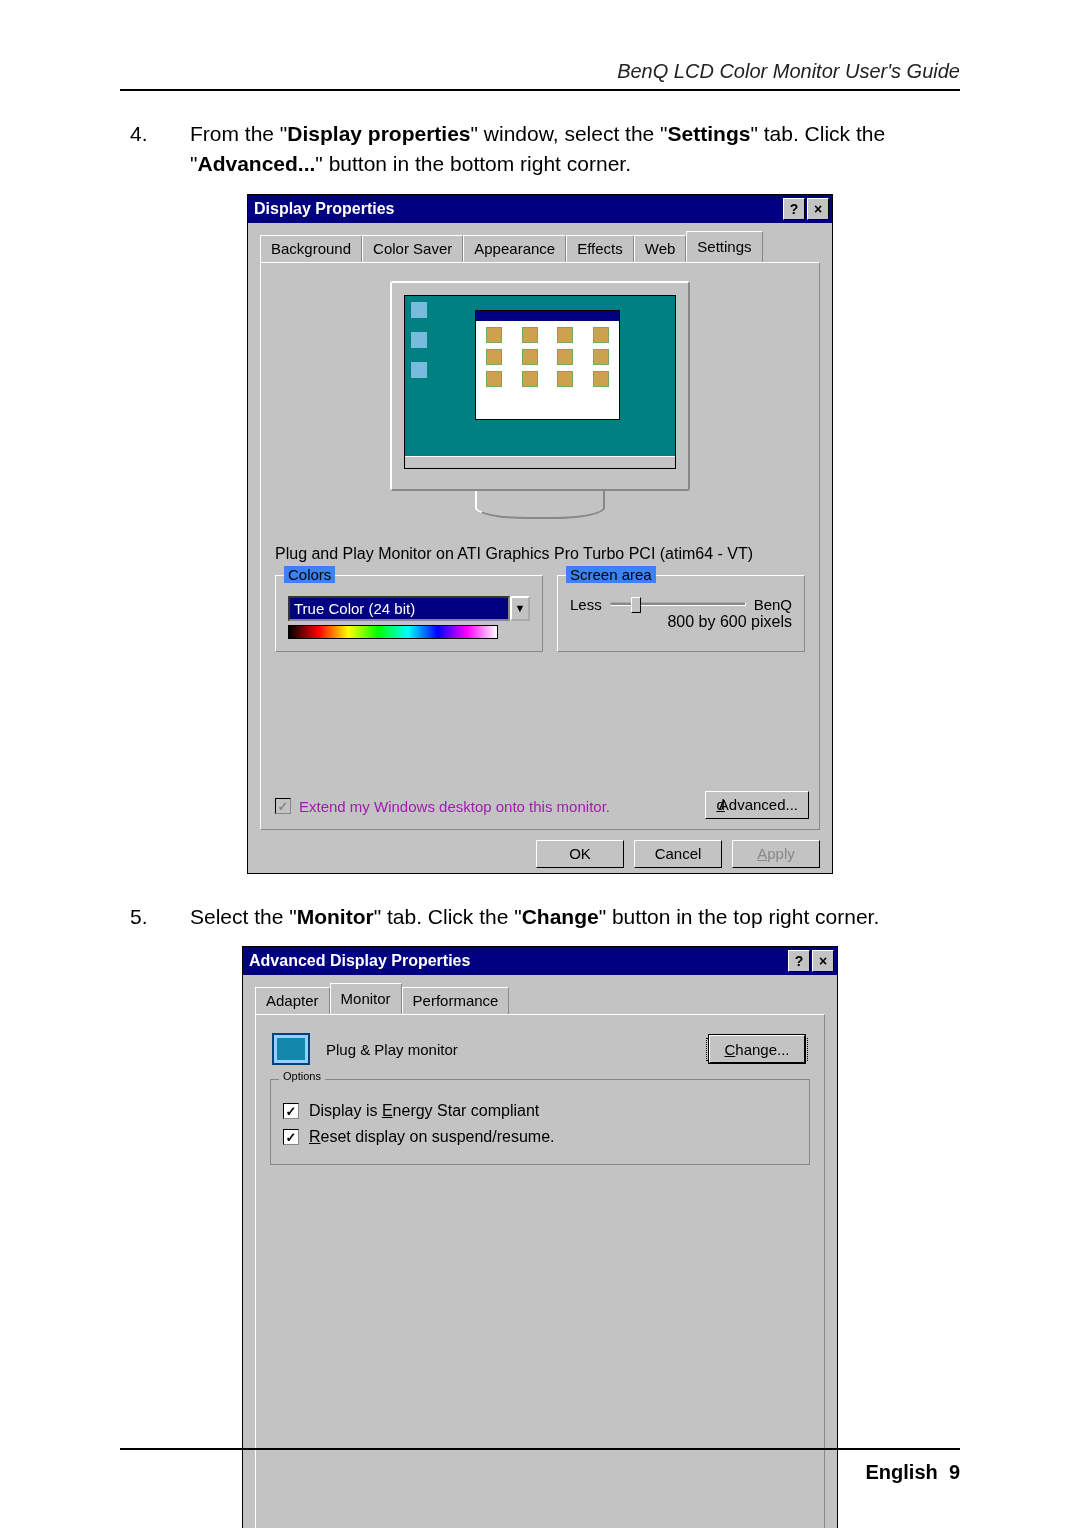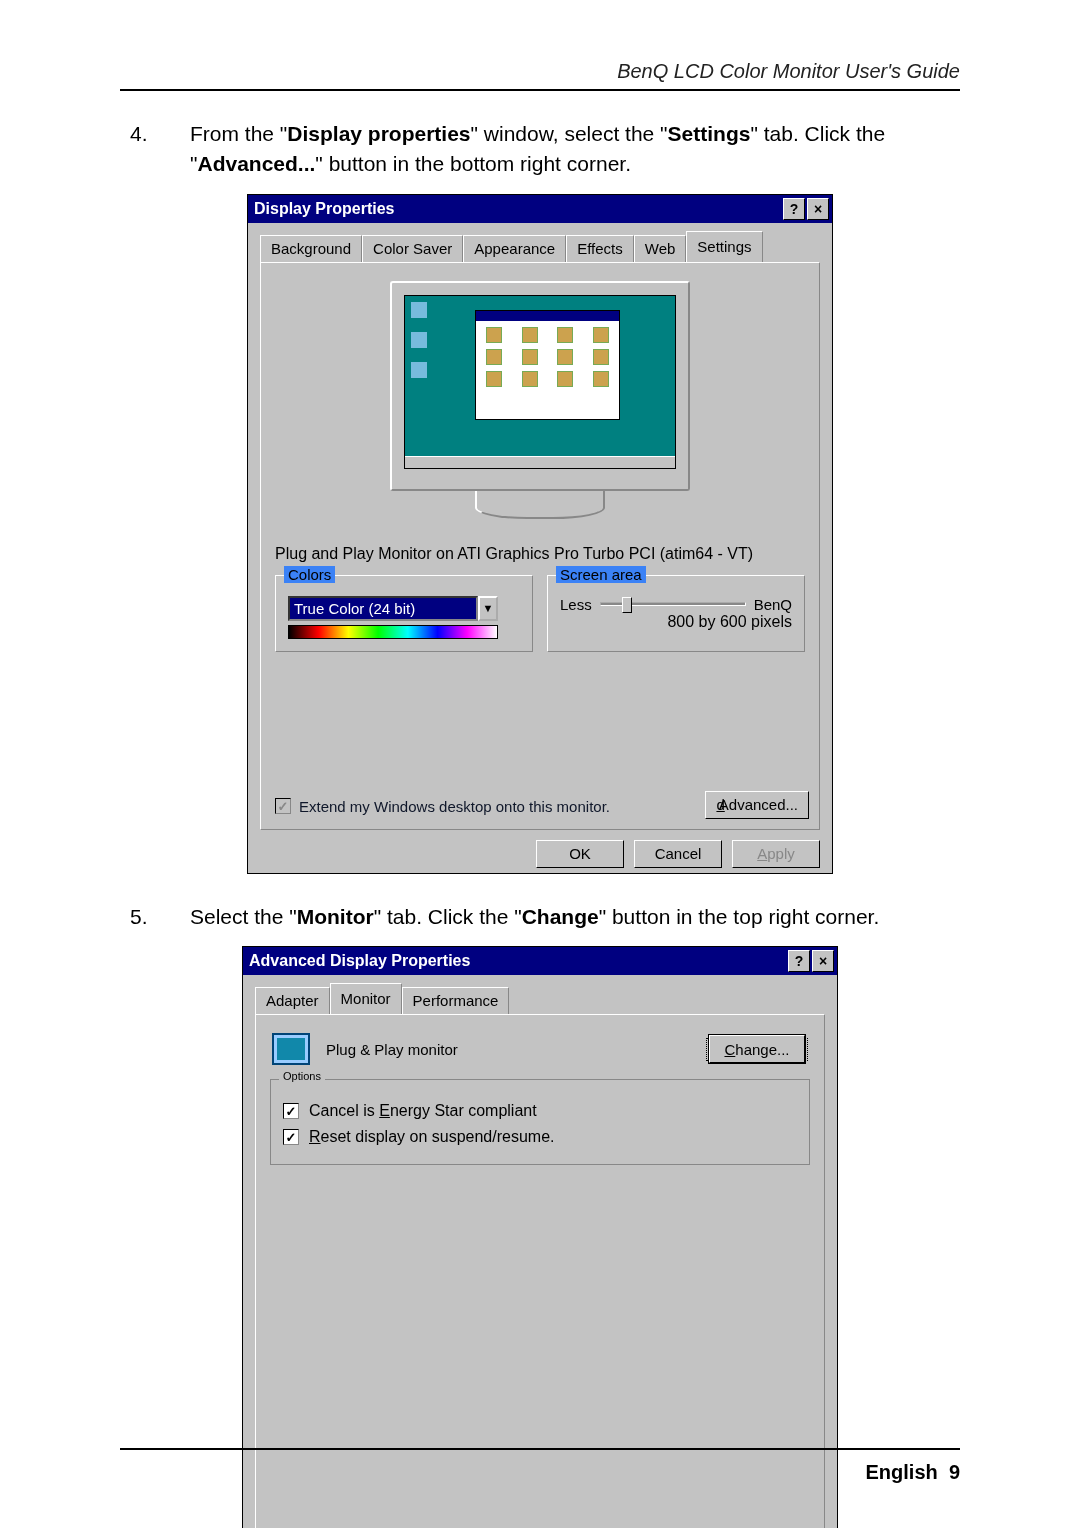--- a/index.html
+++ b/index.html
@@ -50,32 +50,32 @@
   .desktaskbar{position:absolute;left:0;right:0;bottom:0;height:12px;background:#c3c3c3;border-top:1px solid #fff;display:flex;align-items:center;gap:2px;font-size:7px;padding:0 2px;overflow:hidden;color:#444}
   .monstand{position:absolute;left:120px;top:210px;width:130px;height:28px;border:2px solid #888;border-top:none;border-left-color:#fff;border-radius:0 0 40% 40%;background:#c3c3c3}
 
   .disp-label{margin-top:18px;font-size:16px}
   .disp-desc{font-size:16px;margin-top:4px;margin-bottom:12px}
 
   .groupbox{border:1px solid #888;border-top-color:#fff;border-left-color:#fff;position:relative;padding:20px 12px 12px 12px}
   .grouprow{display:flex;gap:14px}
   .groupbox .legend{position:absolute;top:-10px;left:8px;background:#3b82f6;padding:0 4px;font-size:15px}
 
-  .combo{display:flex;width:210px}
+  .combo{display:flex;width:242px}
   .combo .txt{flex:1;background:#000080;color:#fff;border:2px inset #888;padding:2px 4px;font-size:15px}
   .combo .dd{width:20px;border:2px outset #fff;background:#c3c3c3;display:flex;align-items:center;justify-content:center;font-size:11px}
   .colorstrip{height:14px;margin-top:4px;width:210px;border:1px solid #000;background:linear-gradient(90deg,#000,#f00,#ff0,#0f0,#0ff,#00f,#f0f,#fff)}
 
   .slider{display:flex;align-items:center;gap:8px;font-size:15px}
   .slider .track{flex:1;height:4px;background:#888;border:1px inset #fff;position:relative}
   .slider .thumb{position:absolute;left:15%;top:-6px;width:10px;height:16px;background:#c3c3c3;border:1px solid #000;border-top-color:#fff;border-left-color:#fff}
   .resval{text-align:right;font-size:16px}
   .chk{width:16px;height:16px;background:#fff;border:1px solid #888;border-top-color:#000;border-left-color:#000;display:flex;align-items:center;justify-content:center;font-size:13px;font-weight:700;color:#000}
   .chk.disabled{background:#c3c3c3;color:#888}
-  .disabled-text{color:#0f172a}
+  .disabled-text{color:#a21caf}
 
   .w98btn{min-width:88px;height:28px;border:1px solid #000;border-top-color:#fff;border-left-color:#fff;background:#c3c3c3;font-size:15px;display:inline-flex;align-items:center;justify-content:center;padding:0 10px}
   .w98btn.default{outline:1px solid #000;outline-offset:0}
   .w98btn .ul{text-decoration:underline}
   .btnrow{display:flex;justify-content:flex-end;gap:10px;margin-top:10px}
   .disabled-btn{color:#888}
 
   .adv-row{position:absolute;right:10px;bottom:10px}
   .ext-row{position:absolute;left:14px;bottom:14px;display:flex;align-items:center;gap:8px}
 
@@ -246,21 +246,21 @@
                     <span>hange...</span>
                   </span>
               </span>
             </span>
           </div>
 
           <div class="optbox">
             <span class="legend">Options</span>
             <div class="optline">
               <span class="chk">✓</span>
-              <span><span>Cancel is </span><span class="ul">E</span><span>nergy Star compliant</span></span>
+              <span><span>Display is </span><span class="ul">E</span><span>nergy Star compliant</span></span>
             </div>
             <div class="optline">
               <span class="chk">✓</span>
               <span><span class="ul">R</span><span>eset display on suspend/resume.</span></span>
             </div>
           </div>
         </div>
 
       </div>
     </div>

